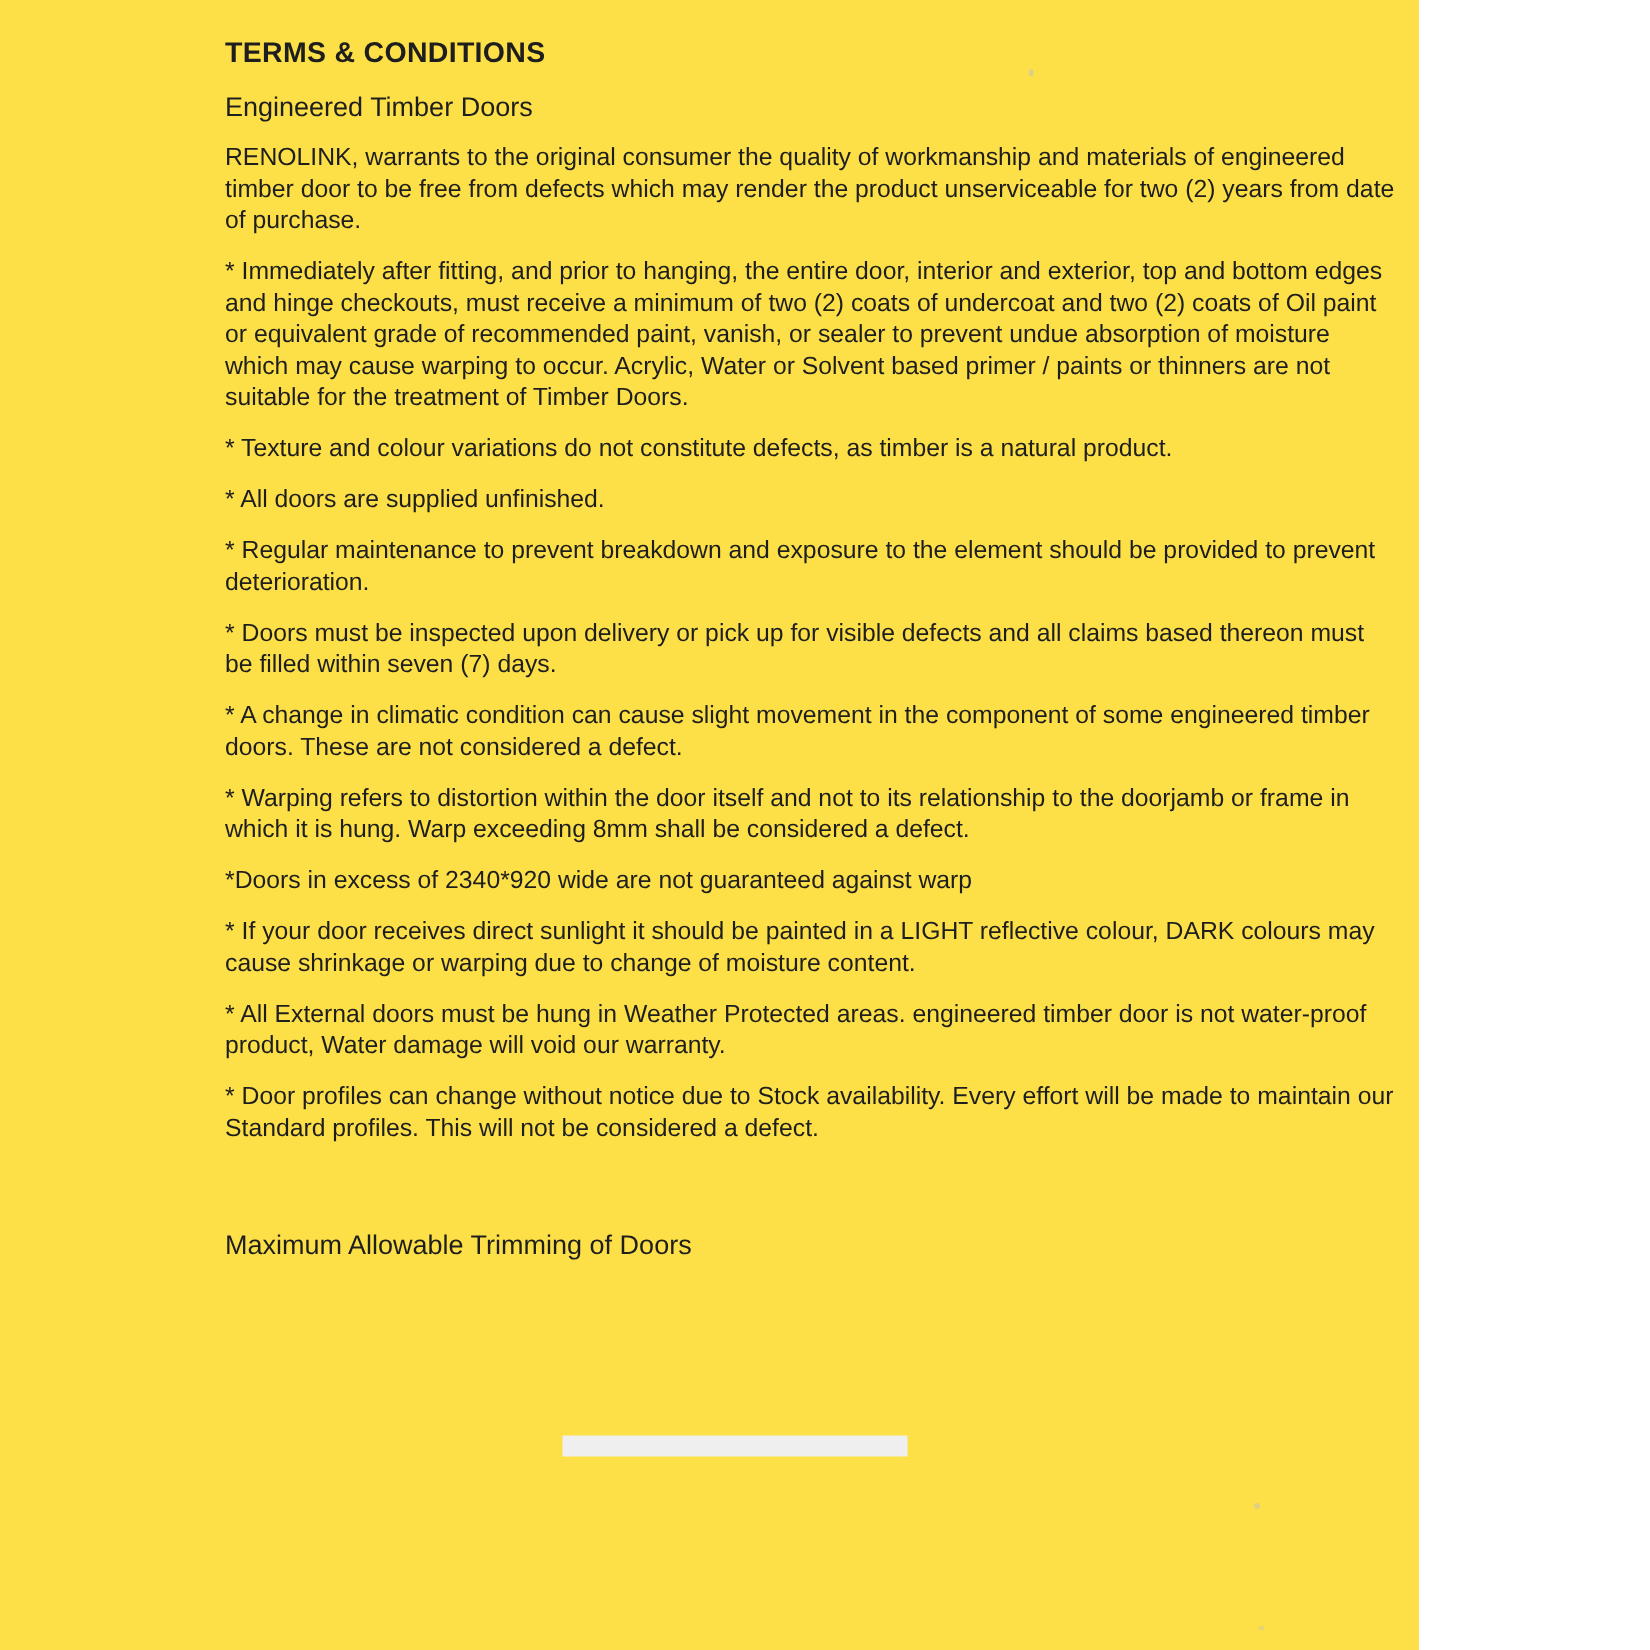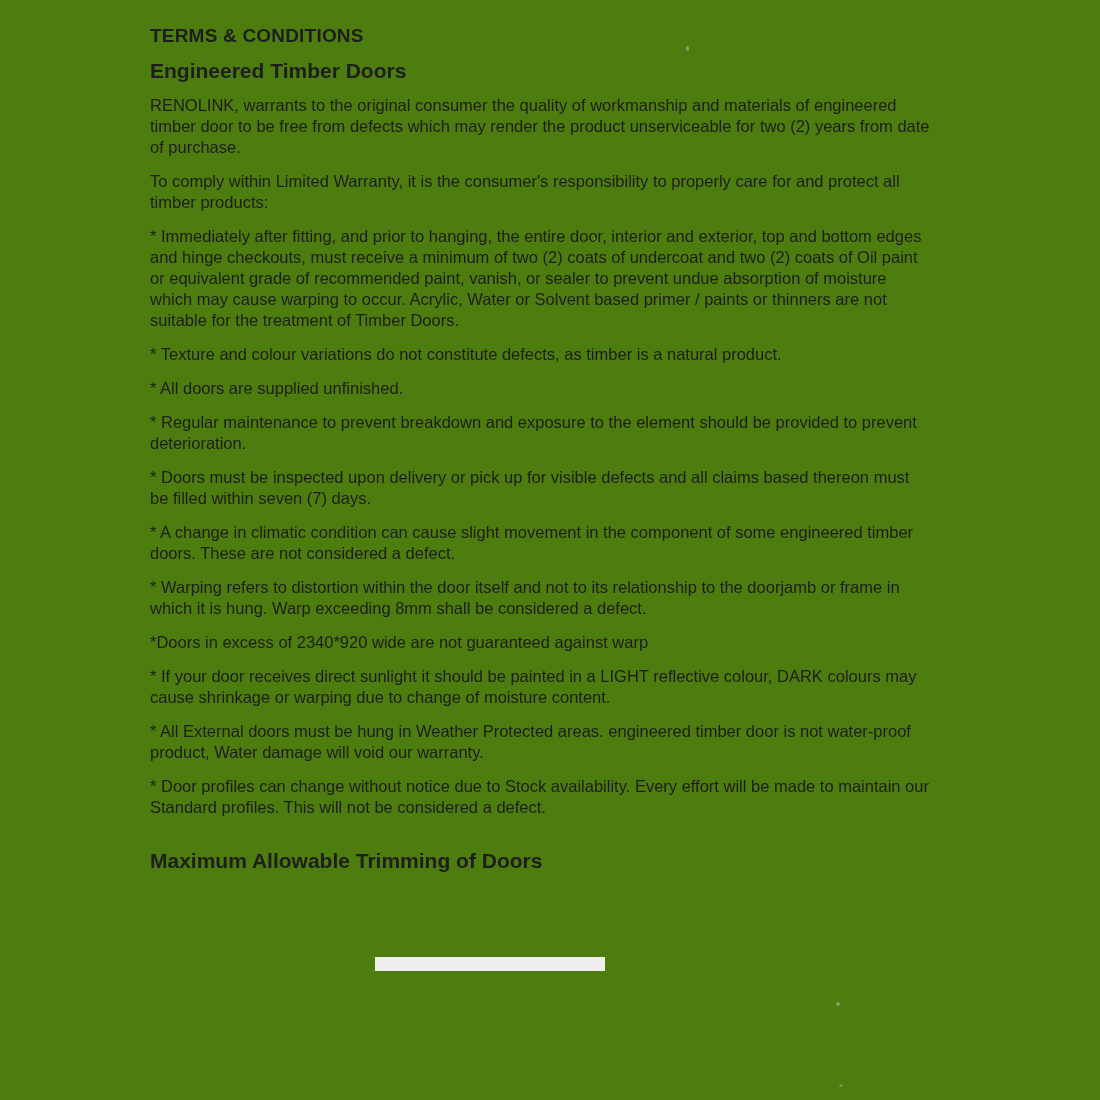--- a/index.html
+++ b/index.html
@@ -2,23 +2,23 @@
 <html><head>
 <meta charset="utf-8">
 <style>
   html, body {
     margin: 0;
     padding: 0;
     background: #ffffff;
   }
   .page {
     position: relative;
-    width: 1100px;
+    width: 946px;
     height: 1100px;
-    background: #4d7c0f;
+    background: #fde047;
     overflow: hidden;
     font-family: "Liberation Sans", sans-serif;
   }
   .doc {
     position: absolute;
     top: 25px;
     left: 150px;
     width: 782px;
     color: #1e1e1e;
     font-size: 16.5px;
@@ -26,30 +26,30 @@
     filter: blur(0.3px);
   }
   .title {
     font-size: 19px;
     font-weight: bold;
     letter-spacing: 0.2px;
     margin: 0 0 13px 0;
     line-height: 22px;
   }
   .heading {
-    font-size: 21px;
-    font-weight: bold;
+    font-size: 18px;
+    font-weight: normal;
     margin: 0 0 13px 0;
     line-height: 22px;
   }
   .para {
     margin: 0 0 13px 0;
   }
   .footer-heading {
-    margin-top: 32px;
+    margin-top: 56px;
   }
   .artifact {
     position: absolute;
     pointer-events: none;
   }
   .smudge {
     background: #efefef;
   }
   .speck {
     background: #bfbfbf;
@@ -66,21 +66,20 @@
   <div class="artifact speck" style="left:594px; top:238px; width:3px; height:4px; opacity:0.7;"></div>
   <div class="artifact speck" style="left:836px; top:1002px; width:4px; height:4px; opacity:0.5;"></div>
   <div class="artifact speck" style="left:839px; top:1084px; width:4px; height:3px; opacity:0.35;"></div>
 
   <div class="doc" style="z-index:1;">
     <h1 class="title">TERMS &amp; CONDITIONS</h1>
 
     <h2 class="heading">Engineered Timber Doors</h2>
 
     <p class="para">RENOLINK, warrants to the original consumer the quality of workmanship and materials of engineered timber door to be free from defects which may render the product unserviceable for two (2) years from date of purchase.</p>
-    <p class="para">To comply within Limited Warranty, it is the consumer's responsibility to properly care for and protect all timber products:</p>
 
     <p class="para">* Immediately after fitting, and prior to hanging, the entire door, interior and exterior, top and bottom edges and hinge checkouts, must receive a minimum of two (2) coats of undercoat and two (2) coats of Oil paint or equivalent grade of recommended paint, vanish, or sealer to prevent undue absorption of moisture which may cause warping to occur. Acrylic, Water or Solvent based primer / paints or thinners are not suitable for the treatment of Timber Doors.</p>
     <p class="para">* Texture and colour variations do not constitute defects, as timber is a natural product.</p>
     <p class="para">* All doors are supplied unfinished.</p>
     <p class="para">* Regular maintenance to prevent breakdown and exposure to the element should be provided to prevent deterioration.</p>
     <p class="para">* Doors must be inspected upon delivery or pick up for visible defects and all claims based thereon must be filled within seven (7) days.</p>
     <p class="para">* A change in climatic condition can cause slight movement in the component of some engineered timber doors. These are not considered a defect.</p>
     <p class="para">* Warping refers to distortion within the door itself and not to its relationship to the doorjamb or frame in which it is hung. Warp exceeding 8mm shall be considered a defect.</p>
     <p class="para">*Doors in excess of 2340*920 wide are not guaranteed against warp</p>
     <p class="para">* If your door receives direct sunlight it should be painted in a LIGHT reflective colour, DARK colours may cause shrinkage or warping due to change of moisture content.</p>

